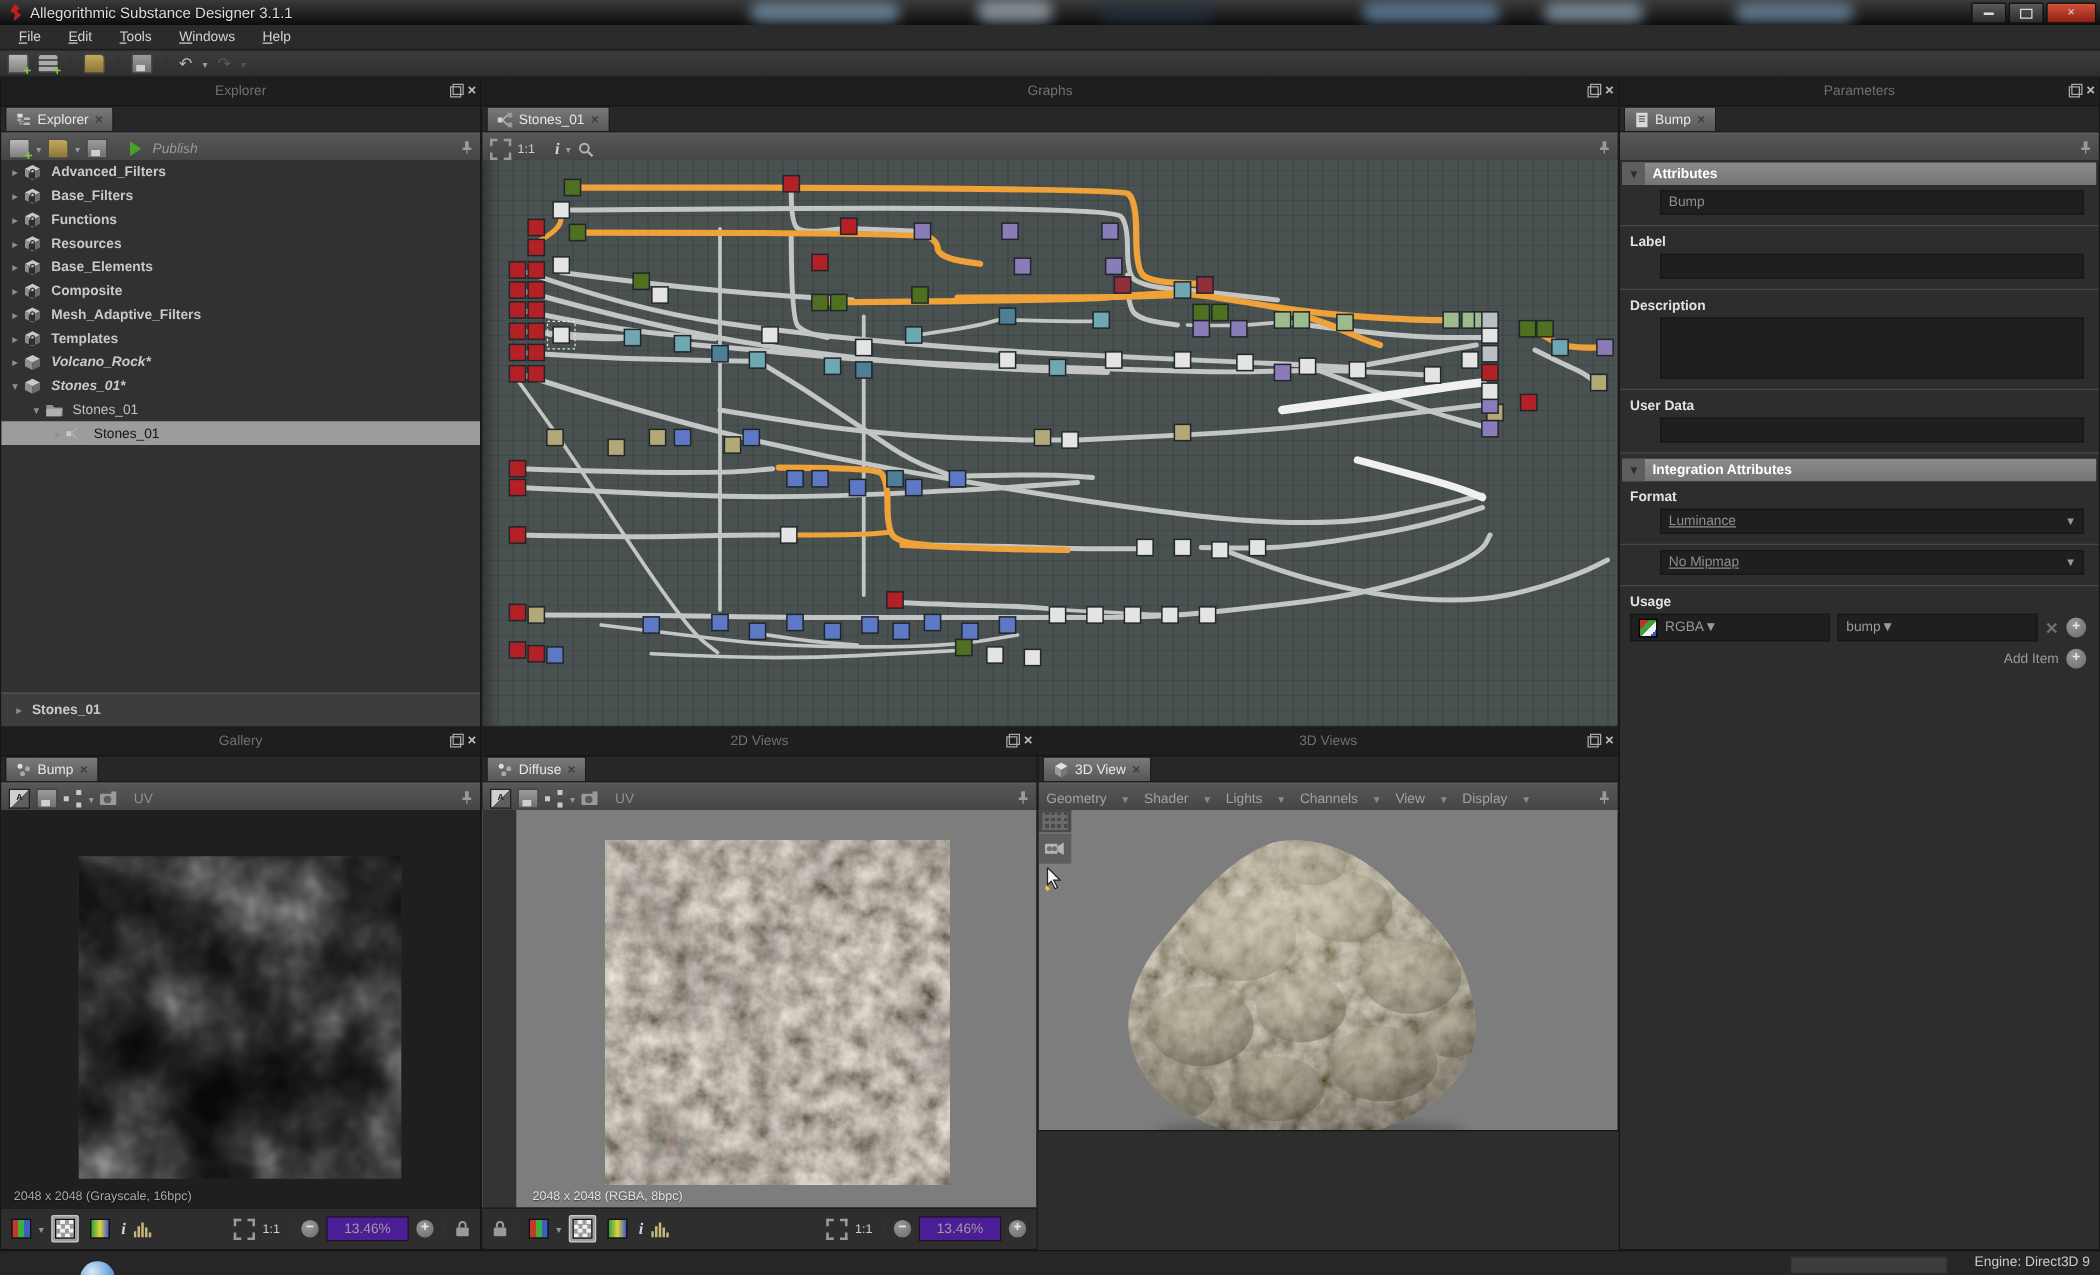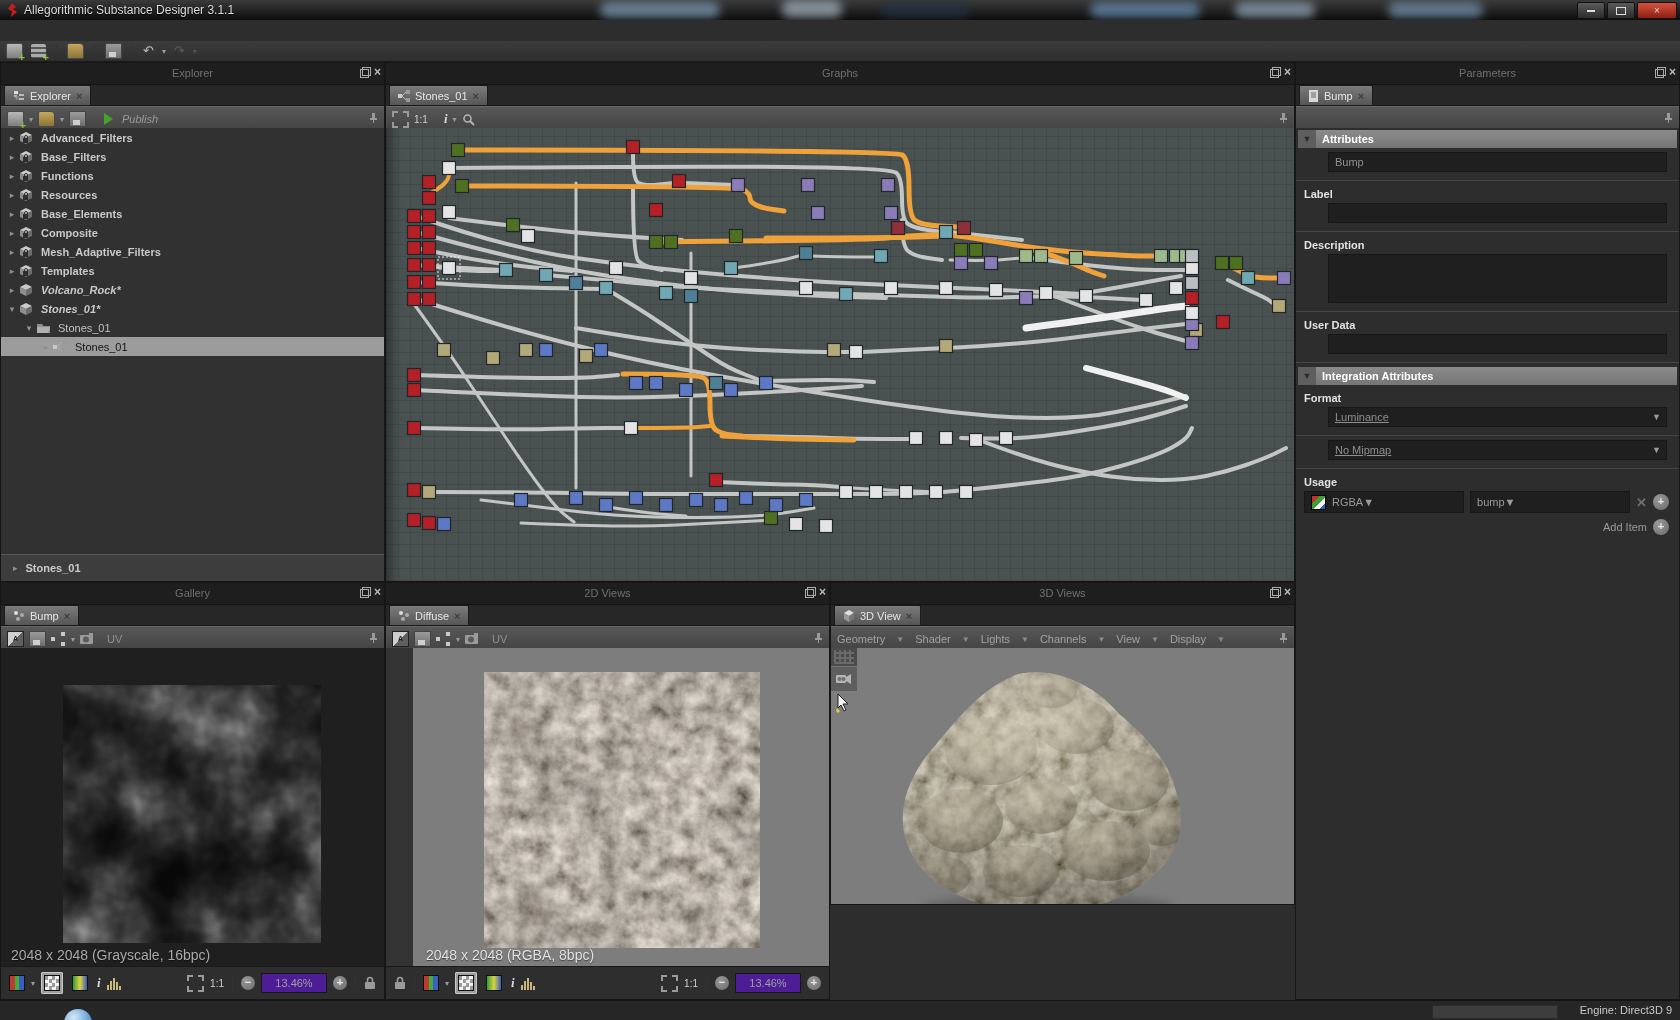--- a/index.html
+++ b/index.html
@@ -86,21 +86,21 @@
   .usage-row{display:flex;align-items:center;gap:6px;margin:0 10px 2px 8px;}
   .usage-dd{height:20px;background:#1f1f1f;border:1px solid #171717;color:#9a9a9a;display:flex;align-items:center;padding:0 6px;position:relative;flex:1;}
   .swatch{width:13px;height:13px;margin-right:6px;background:linear-gradient(135deg,#c03028 0 30%,#3f9e3a 30% 55%,#f2f2f2 55% 80%,#3a5fb0 80%);border:1px solid #000;}
   .round-btn{width:16px;height:16px;border-radius:50%;background:radial-gradient(circle at 35% 30%,#9a9a9a,#6a6a6a);color:#e8e8e8;text-align:center;line-height:15px;font-weight:bold;font-size:11px;}
   .x-btn{color:#6f6f6f;font-weight:bold;font-size:13px;}
   .additem-row{display:flex;justify-content:flex-end;align-items:center;gap:6px;margin:6px 10px 0 0;color:#9a9a9a;}
 
   
   .view-body-dark{position:absolute;left:0;right:0;top:65px;bottom:32px;background:#1f1f1f;overflow:hidden;}
   .view-body-gray{position:absolute;left:0;right:0;top:65px;bottom:32px;background:#7d7d7d;overflow:hidden;}
-  .img-info{position:absolute;left:10px;bottom:4px;color:#a9a9a9;font-size:14px;text-shadow:0 1px 1px rgba(0,0,0,.5);margin-top:14px;}
+  .img-info{position:absolute;left:10px;bottom:4px;color:#a9a9a9;font-size:10px;text-shadow:0 1px 1px rgba(0,0,0,.5);margin-top:14px;}
   .img-info.on-gray{color:#e2e2e2;left:40px;}
   .viewbar{position:absolute;left:0;right:0;bottom:0;height:32px;background:#2e2e2e;border-top:1px solid #1a1a1a;display:flex;align-items:center;gap:6px;padding:0 8px;}
   .vbtn{width:22px;height:22px;border-radius:2px;display:flex;align-items:center;justify-content:center;background:transparent;}
   .vbtn.active{background:#9e9e9e;box-shadow:inset 0 0 0 1px #c9c9c9;}
   .rgbbars{width:14px;height:14px;background:linear-gradient(90deg,#c23a2e 0 33%,#3fae3a 33% 66%,#3a5fc0 66%);border:1px solid #111;}
   .checker{width:14px;height:14px;background:repeating-conic-gradient(#f2f2f2 0 25%,#9a9a9a 0 50%) 0 0/7px 7px;border:1px solid #111;}
   .gradicon{width:14px;height:14px;background:linear-gradient(90deg,#2f9e3c,#ddd43e,#3a58c0);border:1px solid #111;}
   .info-i{color:#d8d8d8;font-family:"Liberation Serif",serif;font-style:italic;font-weight:bold;font-size:13px;}
   .fit-ic{width:13px;height:13px;border:2px dashed #9a9a9a;}
   .zoom-pct{min-width:64px;height:18px;background:#4c1d95;border:1px solid #171717;color:#9f9f9f;display:flex;align-items:center;justify-content:center;}
@@ -144,20 +144,27 @@
       <div class="winbtn">
           <span class="minbar"></span>
         </div>
       <div class="winbtn">
           <span class="maxbox"></span>
         </div>
       <div class="winbtn close">×</div>
     </div>
   </div>
 
+  <div class="abs menubar" id="menubar">
+      <span class="menu-item">File</span>
+      <span class="menu-item">Edit</span>
+      <span class="menu-item">Tools</span>
+      <span class="menu-item">Windows</span>
+      <span class="menu-item">Help</span>
+    </div>
 
   <div class="abs maintoolbar">
     <span class="ticon doc"></span>
     <span class="ticon layers"></span>
     <span class="sep"></span>
     <span class="ticon folder"></span>
     <span class="sep"></span>
     <span class="ticon floppy"></span>
     <span class="sep"></span>
     <span class="glyph">↶</span>

